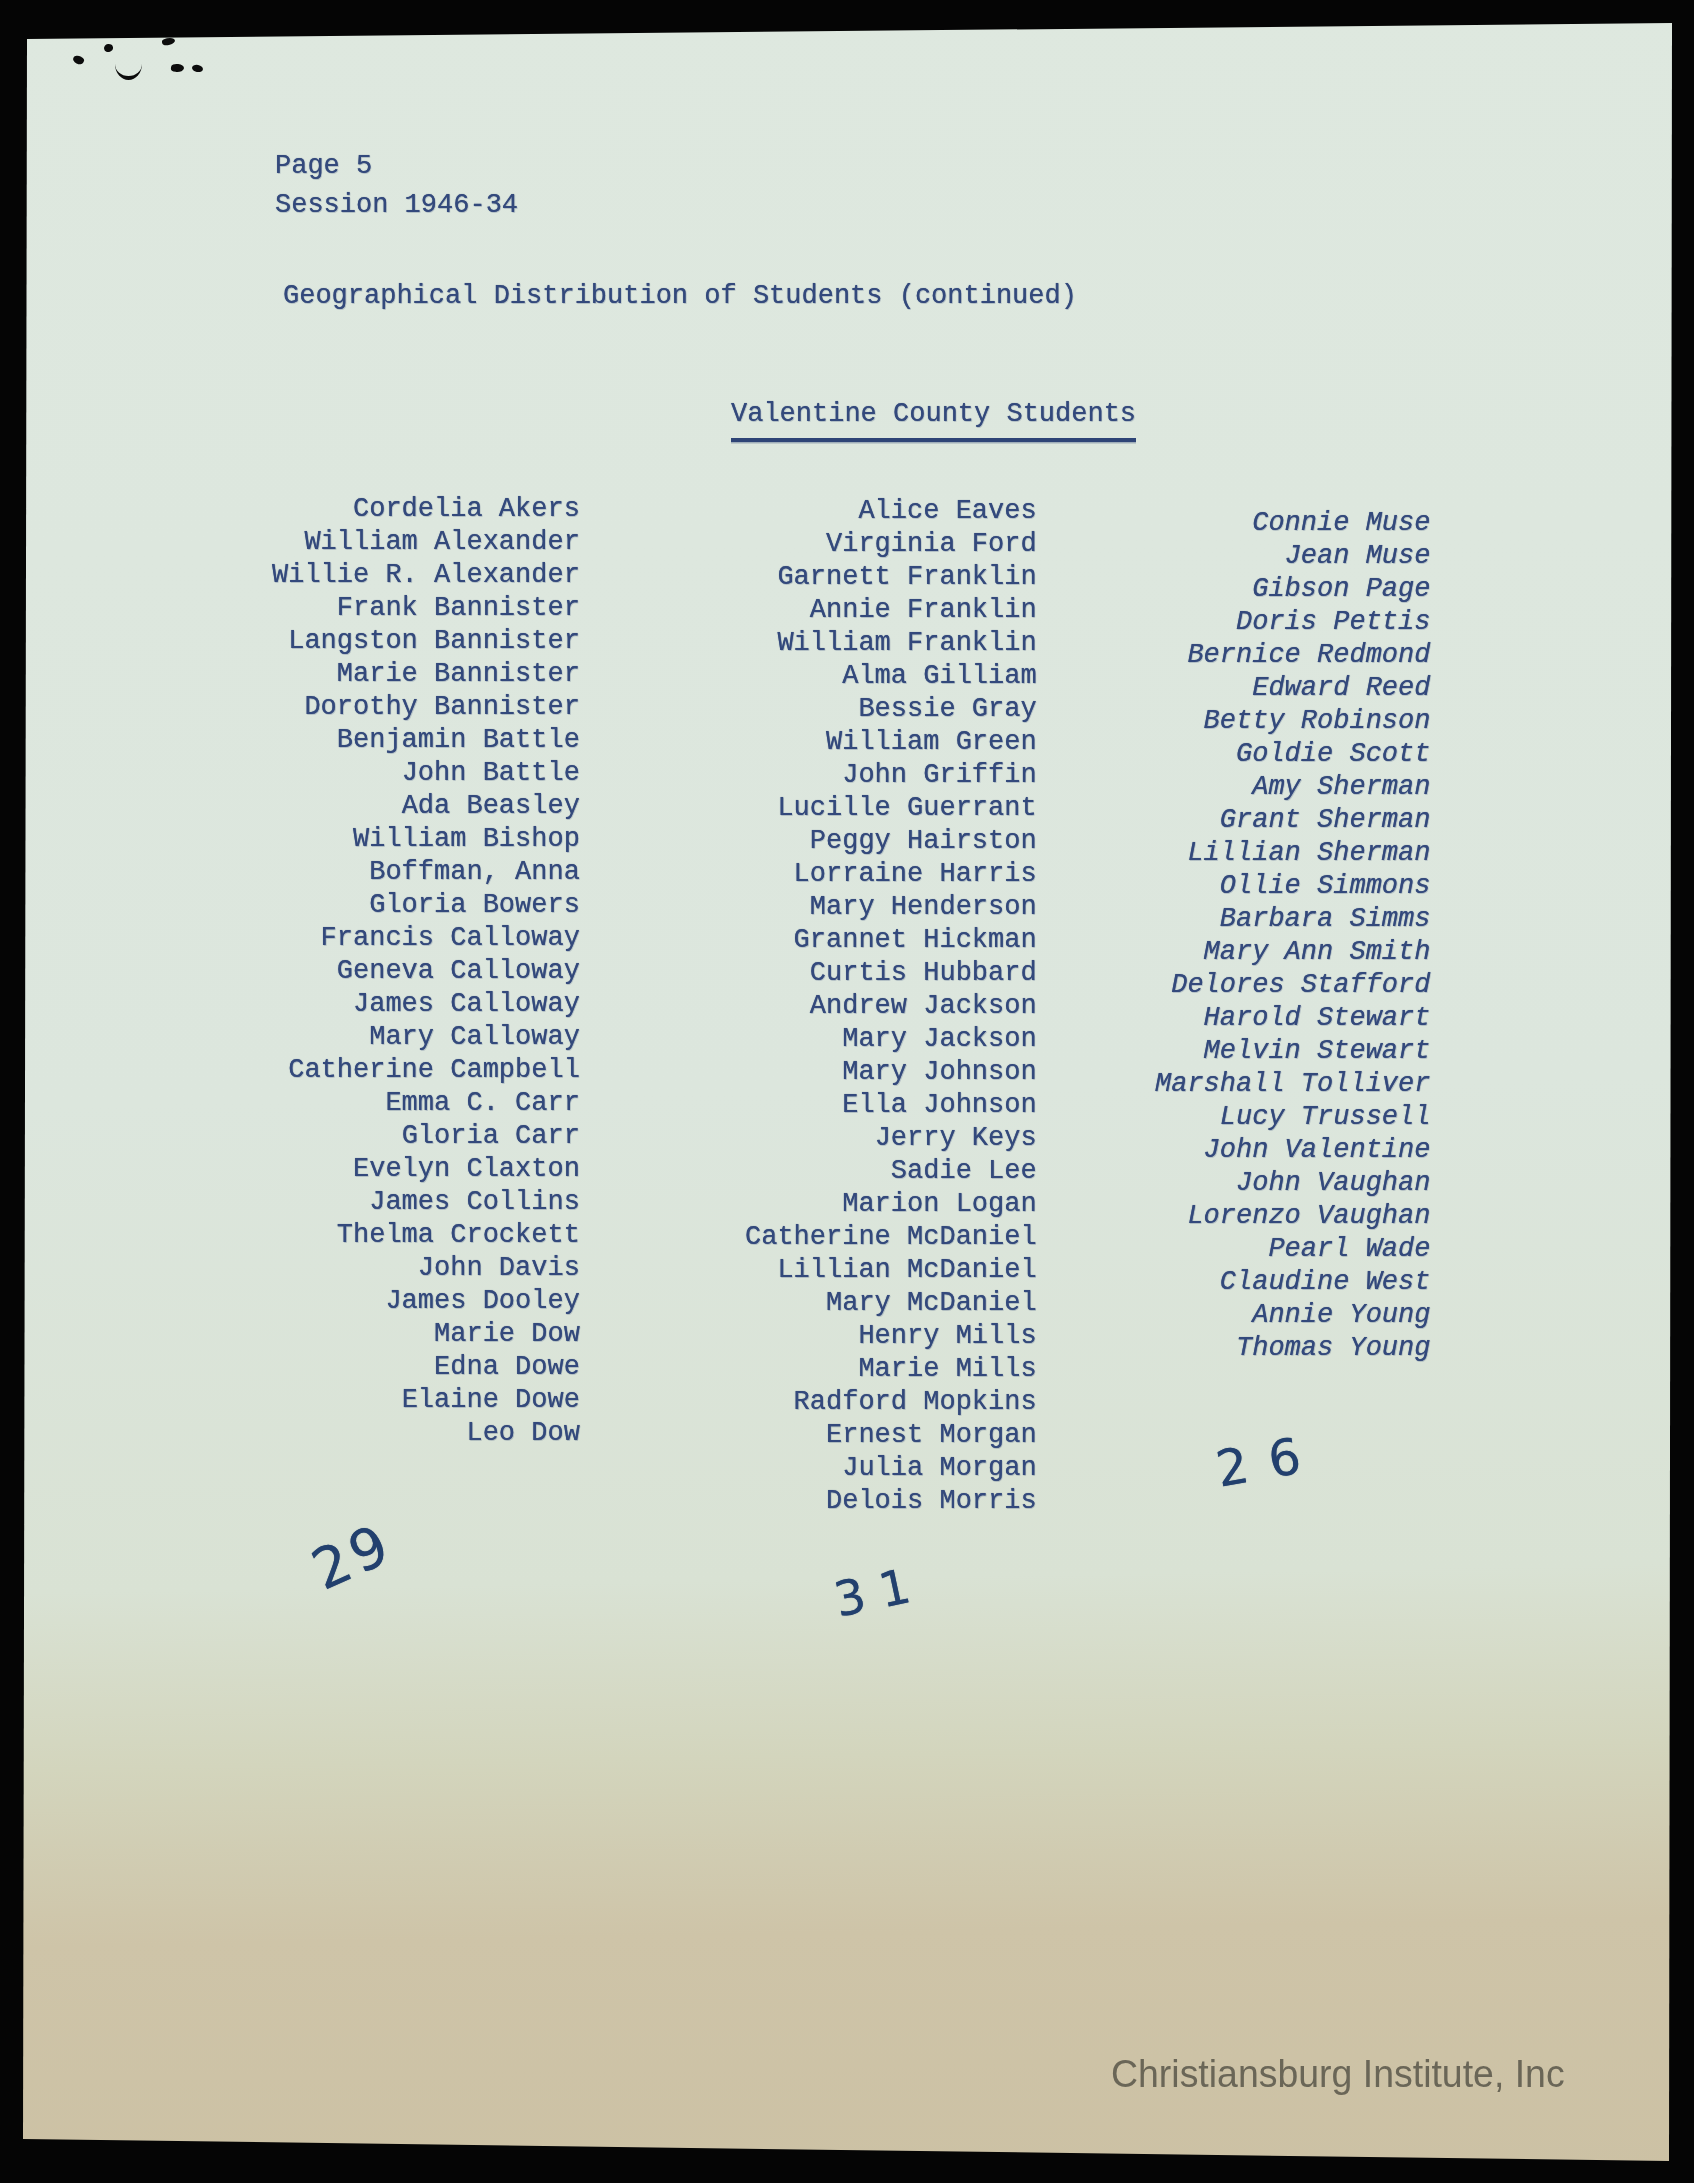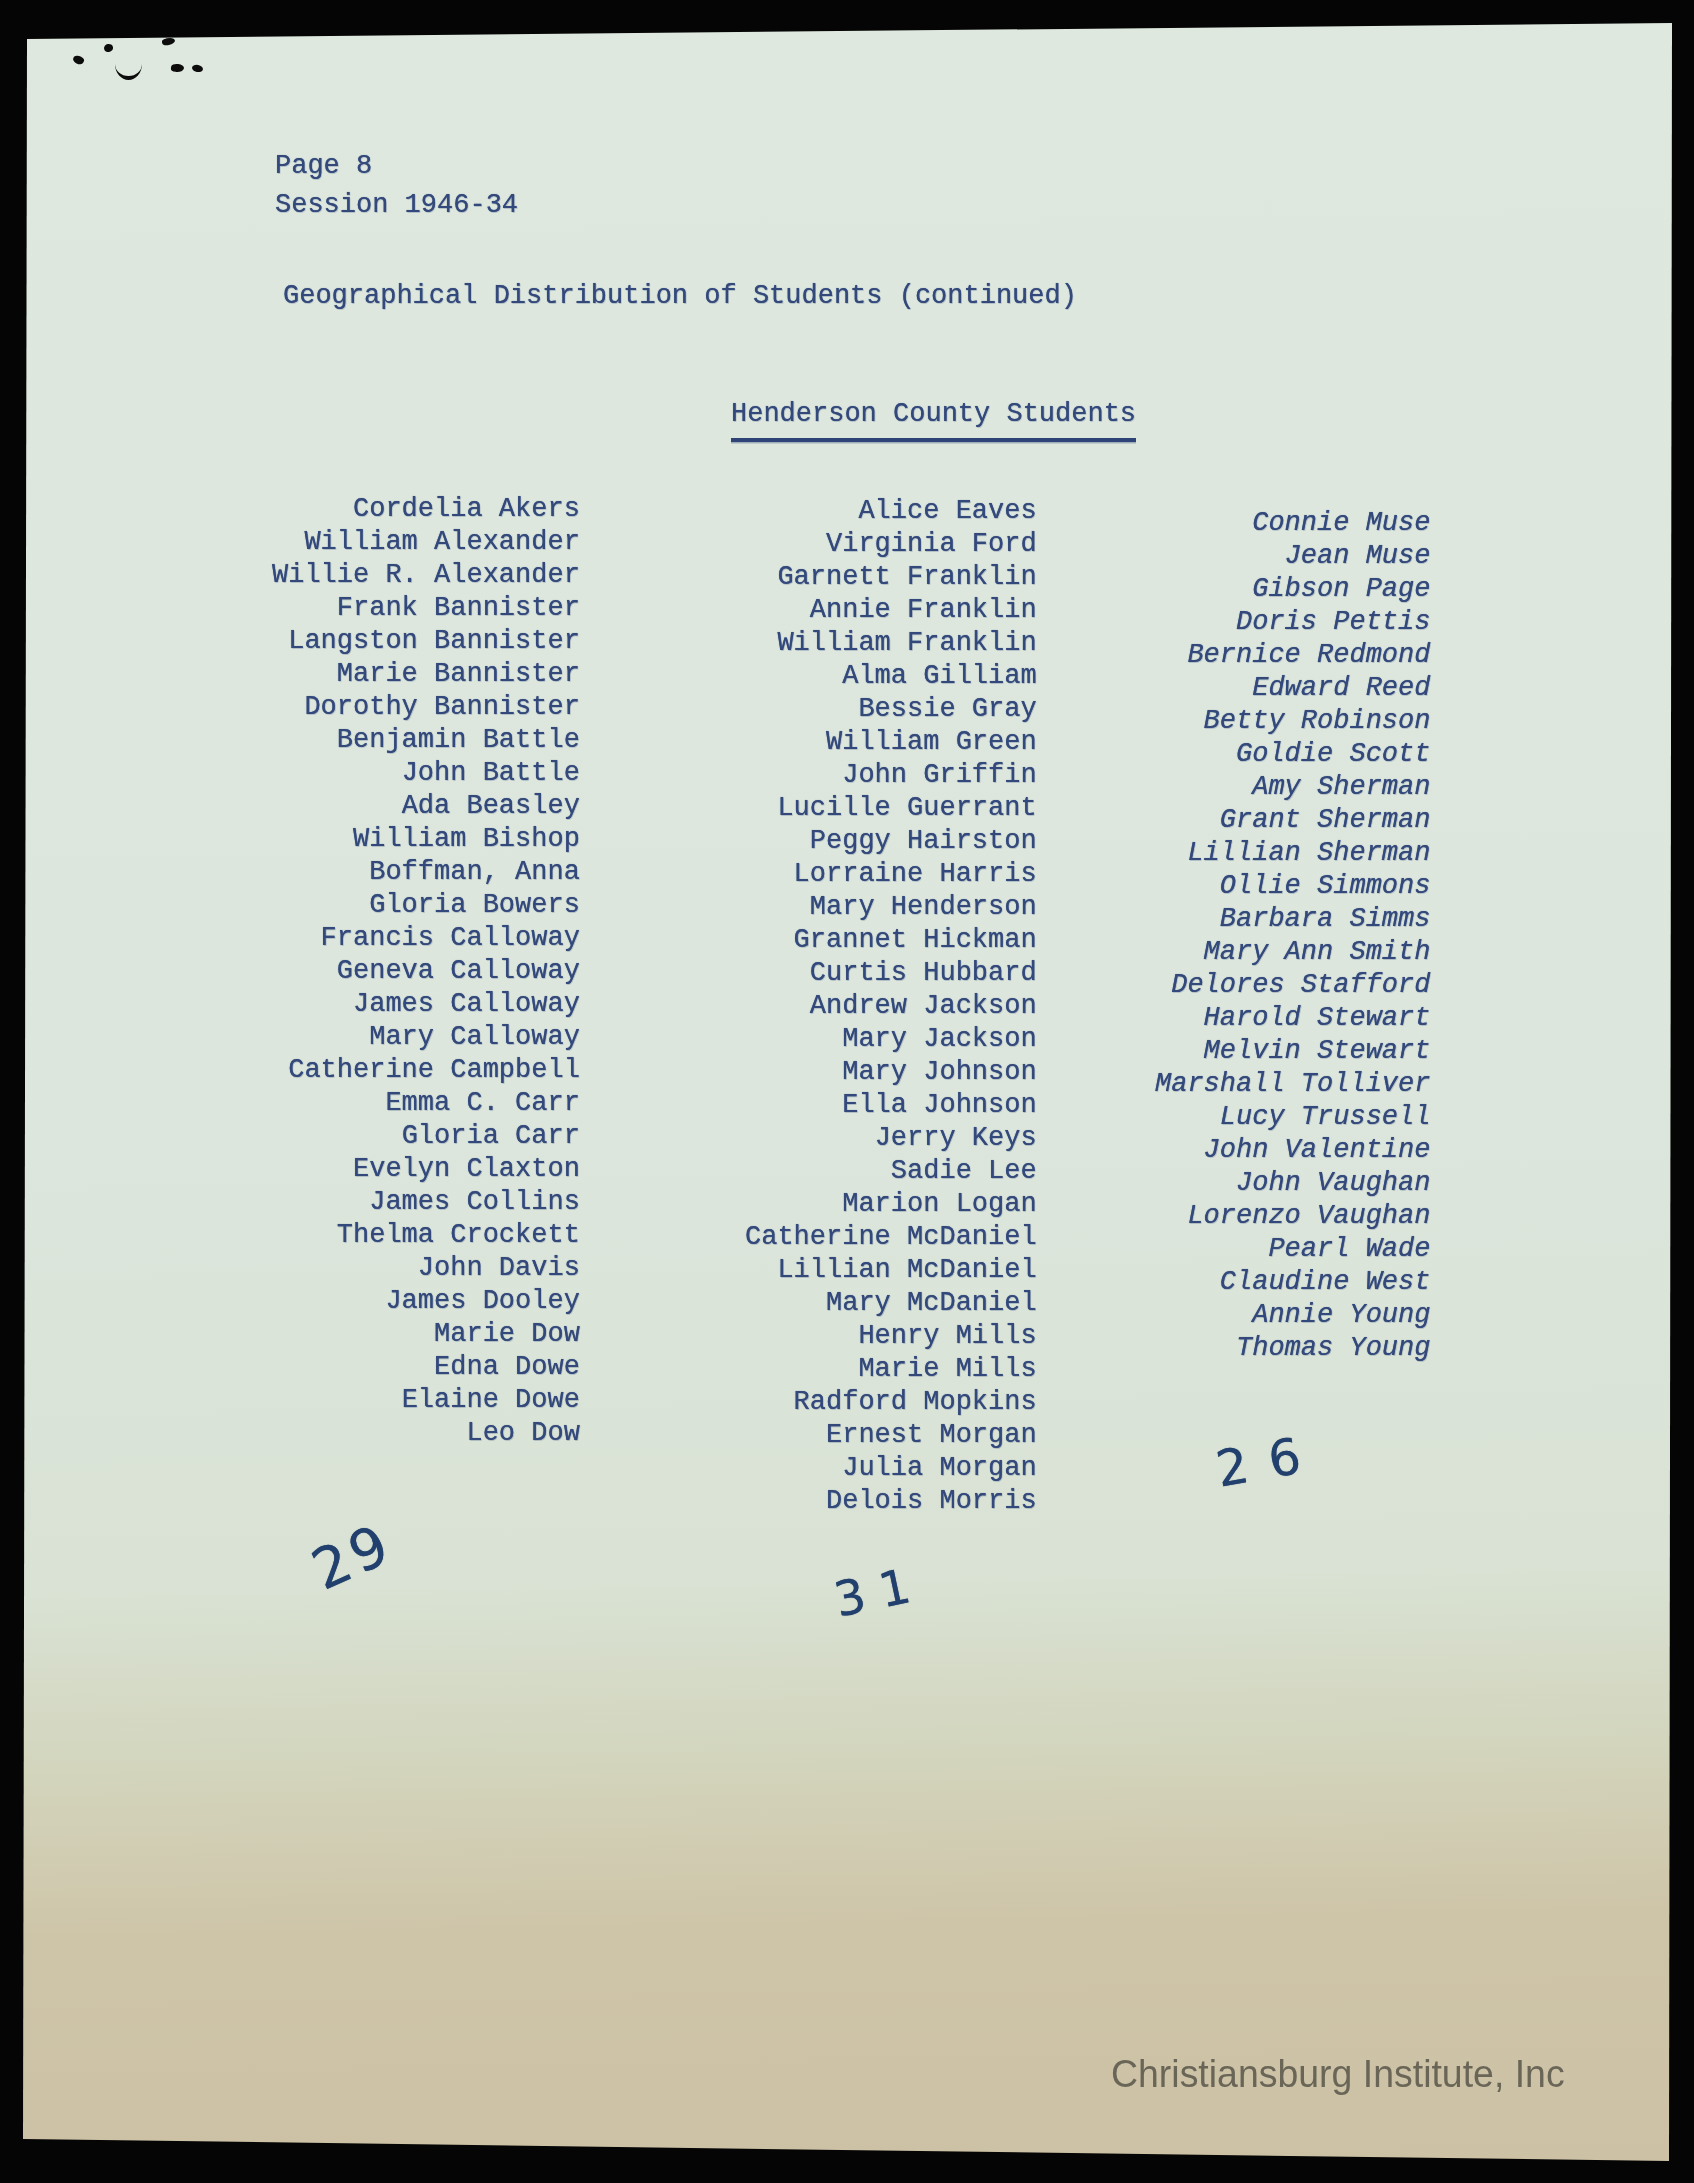--- a/index.html
+++ b/index.html
@@ -89,24 +89,24 @@
 <div id="canvas">
   <div class="paper">
 
     <span class="ink-mark m1"></span>
     <span class="ink-mark m2"></span>
     <span class="ink-mark m3"></span>
     <span class="ink-mark m4"></span>
     <span class="ink-mark m5"></span>
     <span class="ink-mark m6"></span>
 
-    <div class="typew header-line1">Page 8</div>
+    <div class="typew header-line1">Page 5</div>
     <div class="typew header-line2">Session 1946-34</div>
     <div class="typew subtitle">Geographical Distribution of Students (continued)</div>
-    <div class="typew section-title">Henderson County Students</div>
+    <div class="typew section-title">Valentine County Students</div>
 
     <div class="typew column col1"><div class="name-line">Cordelia Akers</div><div class="name-line">William Alexander</div><div class="name-line">Willie R. Alexander</div><div class="name-line">Frank Bannister</div><div class="name-line">Langston Bannister</div><div class="name-line">Marie Bannister</div><div class="name-line">Dorothy Bannister</div><div class="name-line">Benjamin Battle</div><div class="name-line">John Battle</div><div class="name-line">Ada Beasley</div><div class="name-line">William Bishop</div><div class="name-line">Boffman, Anna</div><div class="name-line">Gloria Bowers</div><div class="name-line">Francis Calloway</div><div class="name-line">Geneva Calloway</div><div class="name-line">James Calloway</div><div class="name-line">Mary Calloway</div><div class="name-line">Catherine Campbell</div><div class="name-line">Emma C. Carr</div><div class="name-line">Gloria Carr</div><div class="name-line">Evelyn Claxton</div><div class="name-line">James Collins</div><div class="name-line">Thelma Crockett</div><div class="name-line">John Davis</div><div class="name-line">James Dooley</div><div class="name-line">Marie Dow</div><div class="name-line">Edna Dowe</div><div class="name-line">Elaine Dowe</div><div class="name-line">Leo Dow</div></div>
     <div class="typew column col2"><div class="name-line">Alice Eaves</div><div class="name-line">Virginia Ford</div><div class="name-line">Garnett Franklin</div><div class="name-line">Annie Franklin</div><div class="name-line">William Franklin</div><div class="name-line">Alma Gilliam</div><div class="name-line">Bessie Gray</div><div class="name-line">William Green</div><div class="name-line">John Griffin</div><div class="name-line">Lucille Guerrant</div><div class="name-line">Peggy Hairston</div><div class="name-line">Lorraine Harris</div><div class="name-line">Mary Henderson</div><div class="name-line">Grannet Hickman</div><div class="name-line">Curtis Hubbard</div><div class="name-line">Andrew Jackson</div><div class="name-line">Mary Jackson</div><div class="name-line">Mary Johnson</div><div class="name-line">Ella Johnson</div><div class="name-line">Jerry Keys</div><div class="name-line">Sadie Lee</div><div class="name-line">Marion Logan</div><div class="name-line">Catherine McDaniel</div><div class="name-line">Lillian McDaniel</div><div class="name-line">Mary McDaniel</div><div class="name-line">Henry Mills</div><div class="name-line">Marie Mills</div><div class="name-line">Radford Mopkins</div><div class="name-line">Ernest Morgan</div><div class="name-line">Julia Morgan</div><div class="name-line">Delois Morris</div></div>
     <div class="typew column col3"><div class="name-line">Connie Muse</div><div class="name-line">Jean Muse</div><div class="name-line">Gibson Page</div><div class="name-line">Doris Pettis</div><div class="name-line">Bernice Redmond</div><div class="name-line">Edward Reed</div><div class="name-line">Betty Robinson</div><div class="name-line">Goldie Scott</div><div class="name-line">Amy Sherman</div><div class="name-line">Grant Sherman</div><div class="name-line">Lillian Sherman</div><div class="name-line">Ollie Simmons</div><div class="name-line">Barbara Simms</div><div class="name-line">Mary Ann Smith</div><div class="name-line">Delores Stafford</div><div class="name-line">Harold Stewart</div><div class="name-line">Melvin Stewart</div><div class="name-line">Marshall Tolliver</div><div class="name-line">Lucy Trussell</div><div class="name-line">John Valentine</div><div class="name-line">John Vaughan</div><div class="name-line">Lorenzo Vaughan</div><div class="name-line">Pearl Wade</div><div class="name-line">Claudine West</div><div class="name-line">Annie Young</div><div class="name-line">Thomas Young</div></div>
 
     <div class="hand hand-29">29</div>
     <div class="hand hand-31">31</div>
     <div class="hand hand-26">26</div>
 
     <div class="watermark">Christiansburg Institute, Inc</div>

